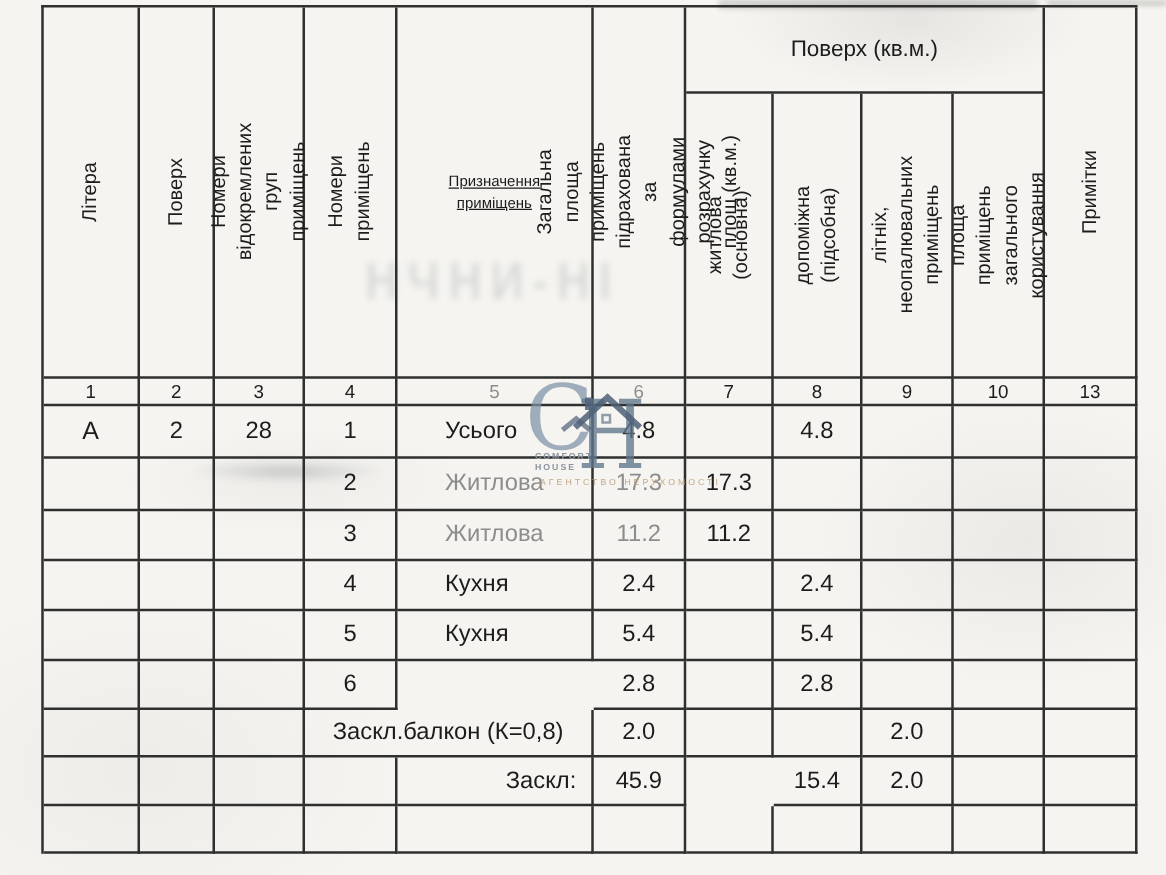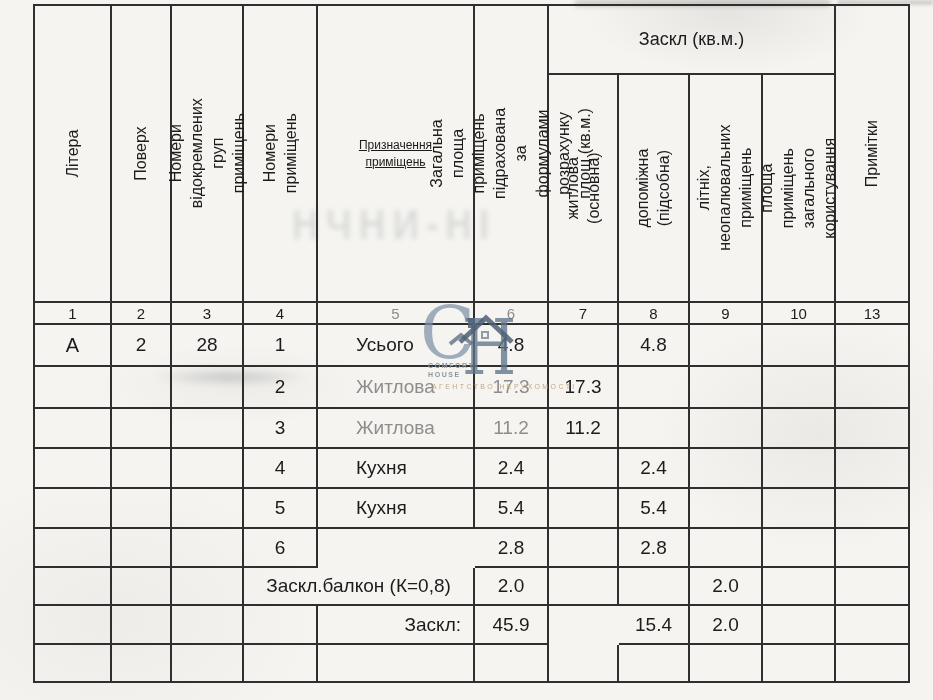--- a/index.html
+++ b/index.html
@@ -138,21 +138,21 @@
         <span class="h-col5">Призначення
 приміщень</span>
       </div>
     <div class="cell rot rot-tall" style="grid-area:1/6/3/7">
         <span class="rot-text">Загальна площа приміщень
 підрахована за формулами
 розрахунку площ (кв.м.)</span>
       </div>
 
     <div class="cell" style="grid-area:1/7/2/11">
-        <span class="area-label">Заскл (кв.м.)</span>
+        <span class="area-label">Поверх (кв.м.)</span>
       </div>
 
     <div class="cell rot rot-mid" style="grid-area:2/7/3/8">
         <span class="rot-text">житлова
 (основна)</span>
       </div>
     <div class="cell rot rot-mid" style="grid-area:2/8/3/9">
         <span class="rot-text">допоміжна
 (підсобна)</span>
       </div>

